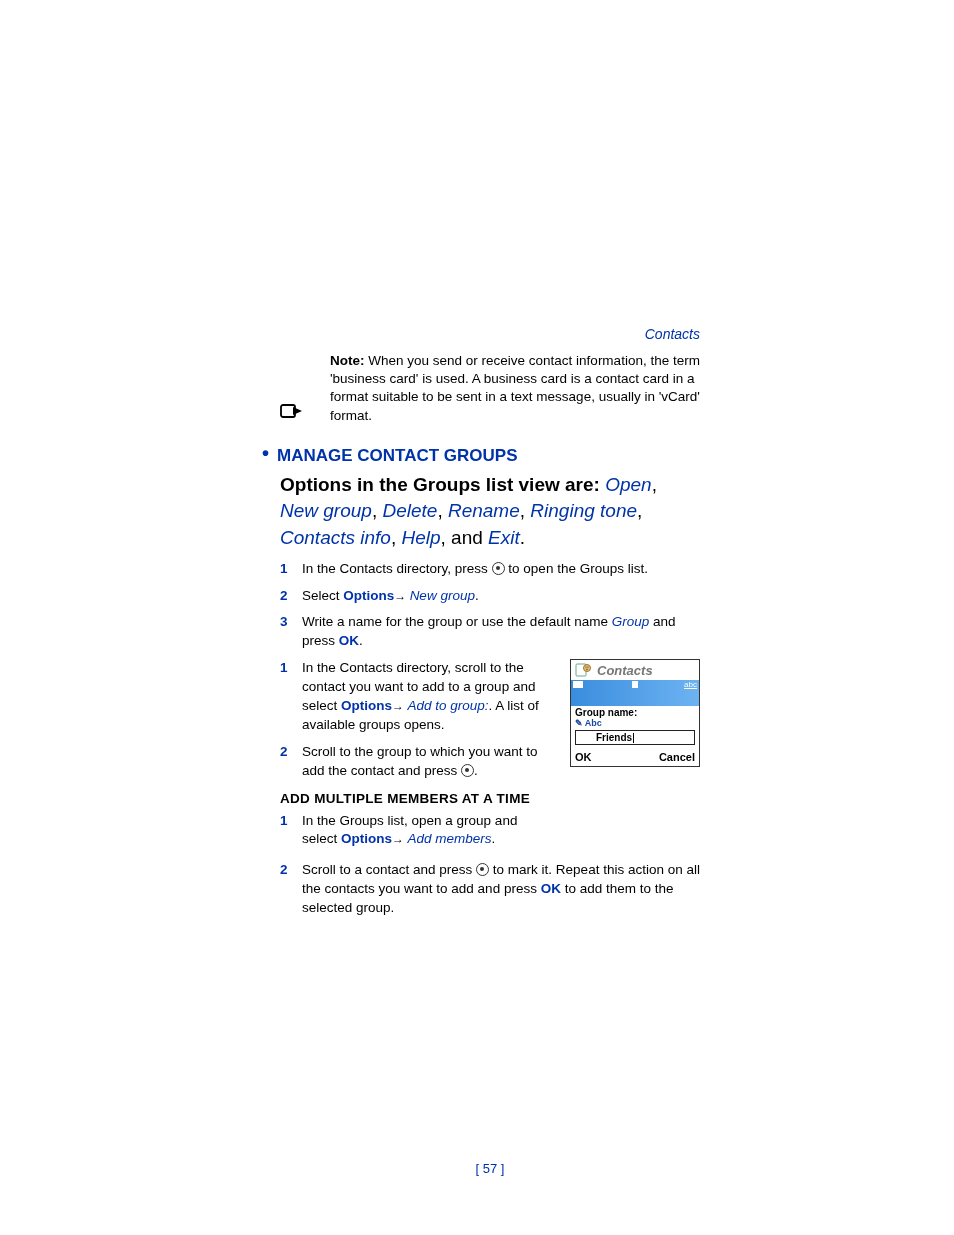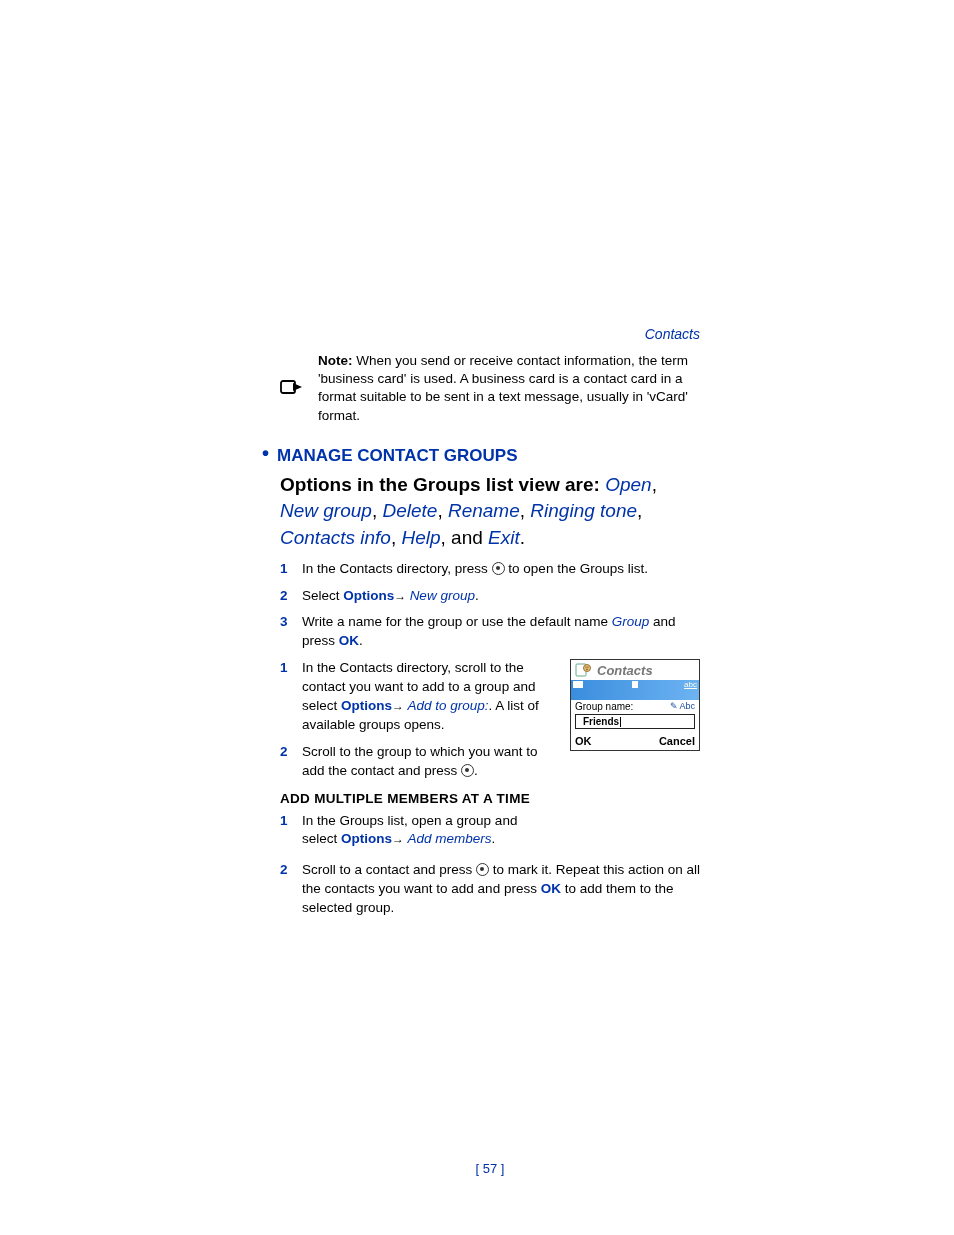--- a/index.html
+++ b/index.html
@@ -20,22 +20,22 @@
   }
   .header-label {
     text-align: right;
     color: #0033aa;
     font-style: italic;
     font-size: 14px;
     margin-bottom: 10px;
   }
   .note-block {
     display: flex;
-    align-items: center;
-    gap: 14px;
+    align-items: flex-end;
+    gap: 26px;
     margin-bottom: 18px;
   }
   .note-icon {
     flex-shrink: 0;
     margin-top: 2px;
   }
   .note-text {
     font-size: 13.5px;
     line-height: 1.35;
     color: #000;
@@ -123,21 +123,21 @@
     display: flex;
     align-items: center;
     gap: 4px;
     padding: 2px 4px;
     color: #777;
     font-style: italic;
     font-size: 13px;
     font-weight: bold;
   }
   .phone-bar {
-    height: 20px;
+    height: 26px;
     background: linear-gradient(to right, #3a8dde, #6db3f2);
     position: relative;
   }
   .sig-box {
     position: absolute;
     left: 2px;
     top: 1px;
     width: 10px;
     height: 7px;
     background: #fff;
@@ -163,32 +163,33 @@
   .phone-mid {
     text-align: center;
     color: #888;
     font-weight: bold;
     font-size: 10px;
     padding: 18px 0 14px;
   }
   .phone-label {
     padding: 1px 4px;
     font-size: 10px;
-    font-weight: normal;
+    font-weight: bold;
     display: flex;
     justify-content: space-between;
+    flex-direction: column;
   }
   .abc {
     color: #1a4aa0;
     font-size: 9px;
   }
   .phone-input {
     margin: 1px 4px 4px;
     border: 1px solid #222;
-    padding: 1px 7px;
+    padding: 1px 20px;
     font-size: 10px;
     font-weight: bold;
     display: flex;
     align-items: center;
   }
   .cursor {
     display: inline-block;
     width: 1px;
     height: 10px;
     background: #000;

